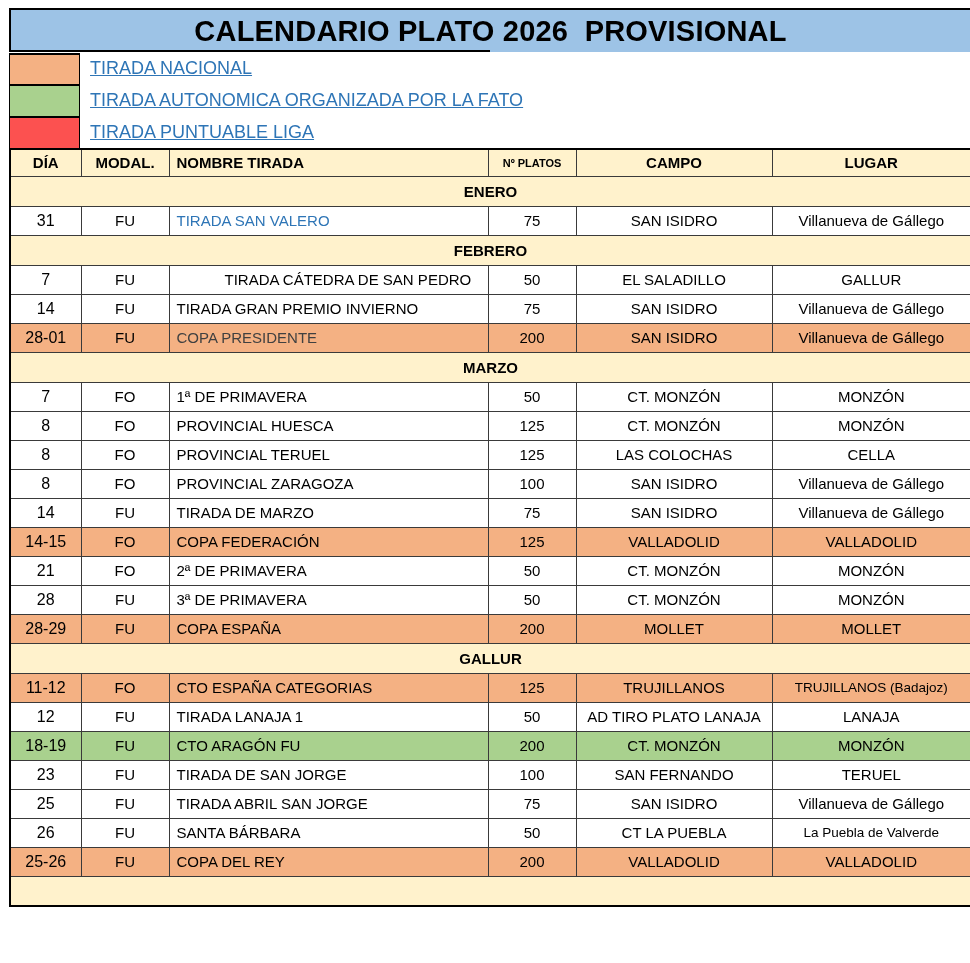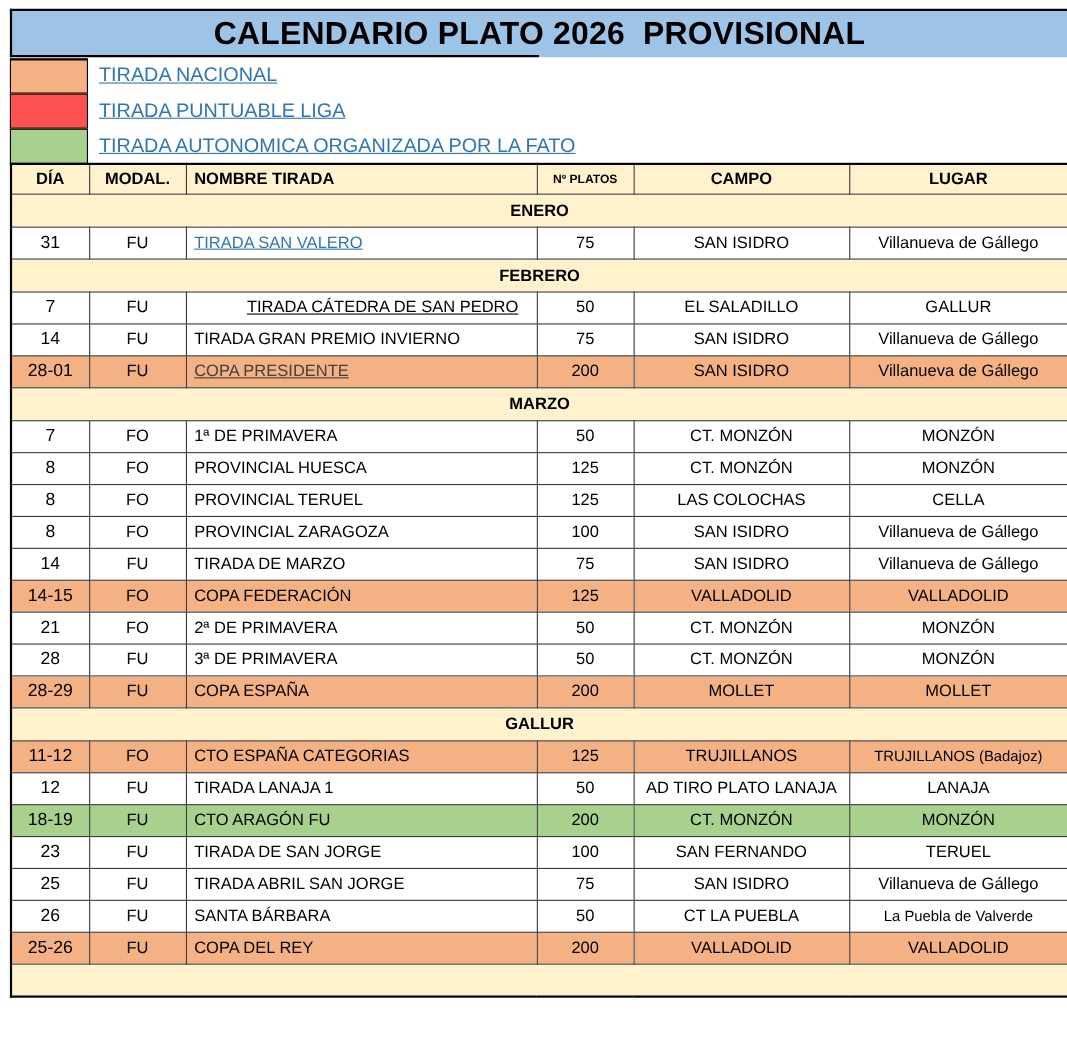--- a/index.html
+++ b/index.html
@@ -49,42 +49,42 @@
   thead th.platos-col { font-size: 11px; }
   tr.month-row td {
     background: #FFF2CC; height: 30px; font-weight: bold; font-size: 15px; text-align: center;
   }
   tr.event-row td { height: 29px; font-size: 15px; text-align: center; background: #fff; }
   tr.event-row td.dia-cell { font-size: 16px; }
   tr.event-row td.nombre-cell { text-align: left; padding-left: 7px; }
   tr.event-row.hl-orange td { background: #F4B183; }
   tr.event-row.hl-green td { background: #A9D18E; }
   td.lugar-cell.lugar-small { font-size: 13.5px; }
-  a.cell-link { text-decoration: underline; cursor: pointer; }
+  a.cell-link { cursor: pointer; }
 </style>
 </head>
 <body>
 
 <div class="page">
 
   <div class="title-bar" style="background: rgb(157, 195, 230);">CALENDARIO PLATO 2026  PROVISIONAL</div>
   <div class="title-underline"></div>
 
   <div class="legend">
     <div class="legend-row">
       <div class="swatch" style="background: rgb(244, 177, 131);"></div>
       <span class="legend-link" style="color: rgb(46, 117, 182);">TIRADA NACIONAL</span>
     </div>
     <div class="legend-row">
+      <div class="swatch" style="background: rgb(169, 209, 142);"></div>
+      <span class="legend-link" style="color: rgb(46, 117, 182);">TIRADA AUTONOMICA ORGANIZADA POR LA FATO</span>
+    </div>
+    <div class="legend-row">
       <div class="swatch" style="background: rgb(252, 81, 80);"></div>
       <span class="legend-link" style="color: rgb(46, 117, 182);">TIRADA PUNTUABLE LIGA</span>
-    </div>
-    <div class="legend-row">
-      <div class="swatch" style="background: rgb(169, 209, 142);"></div>
-      <span class="legend-link" style="color: rgb(46, 117, 182);">TIRADA AUTONOMICA ORGANIZADA POR LA FATO</span>
     </div>
   </div>
 
   <table class="cal">
     <colgroup>
       <col style="width:71px">
         <col style="width:88px">
         <col style="width:319px">
       <col style="width:88px">
         <col style="width:196px">

